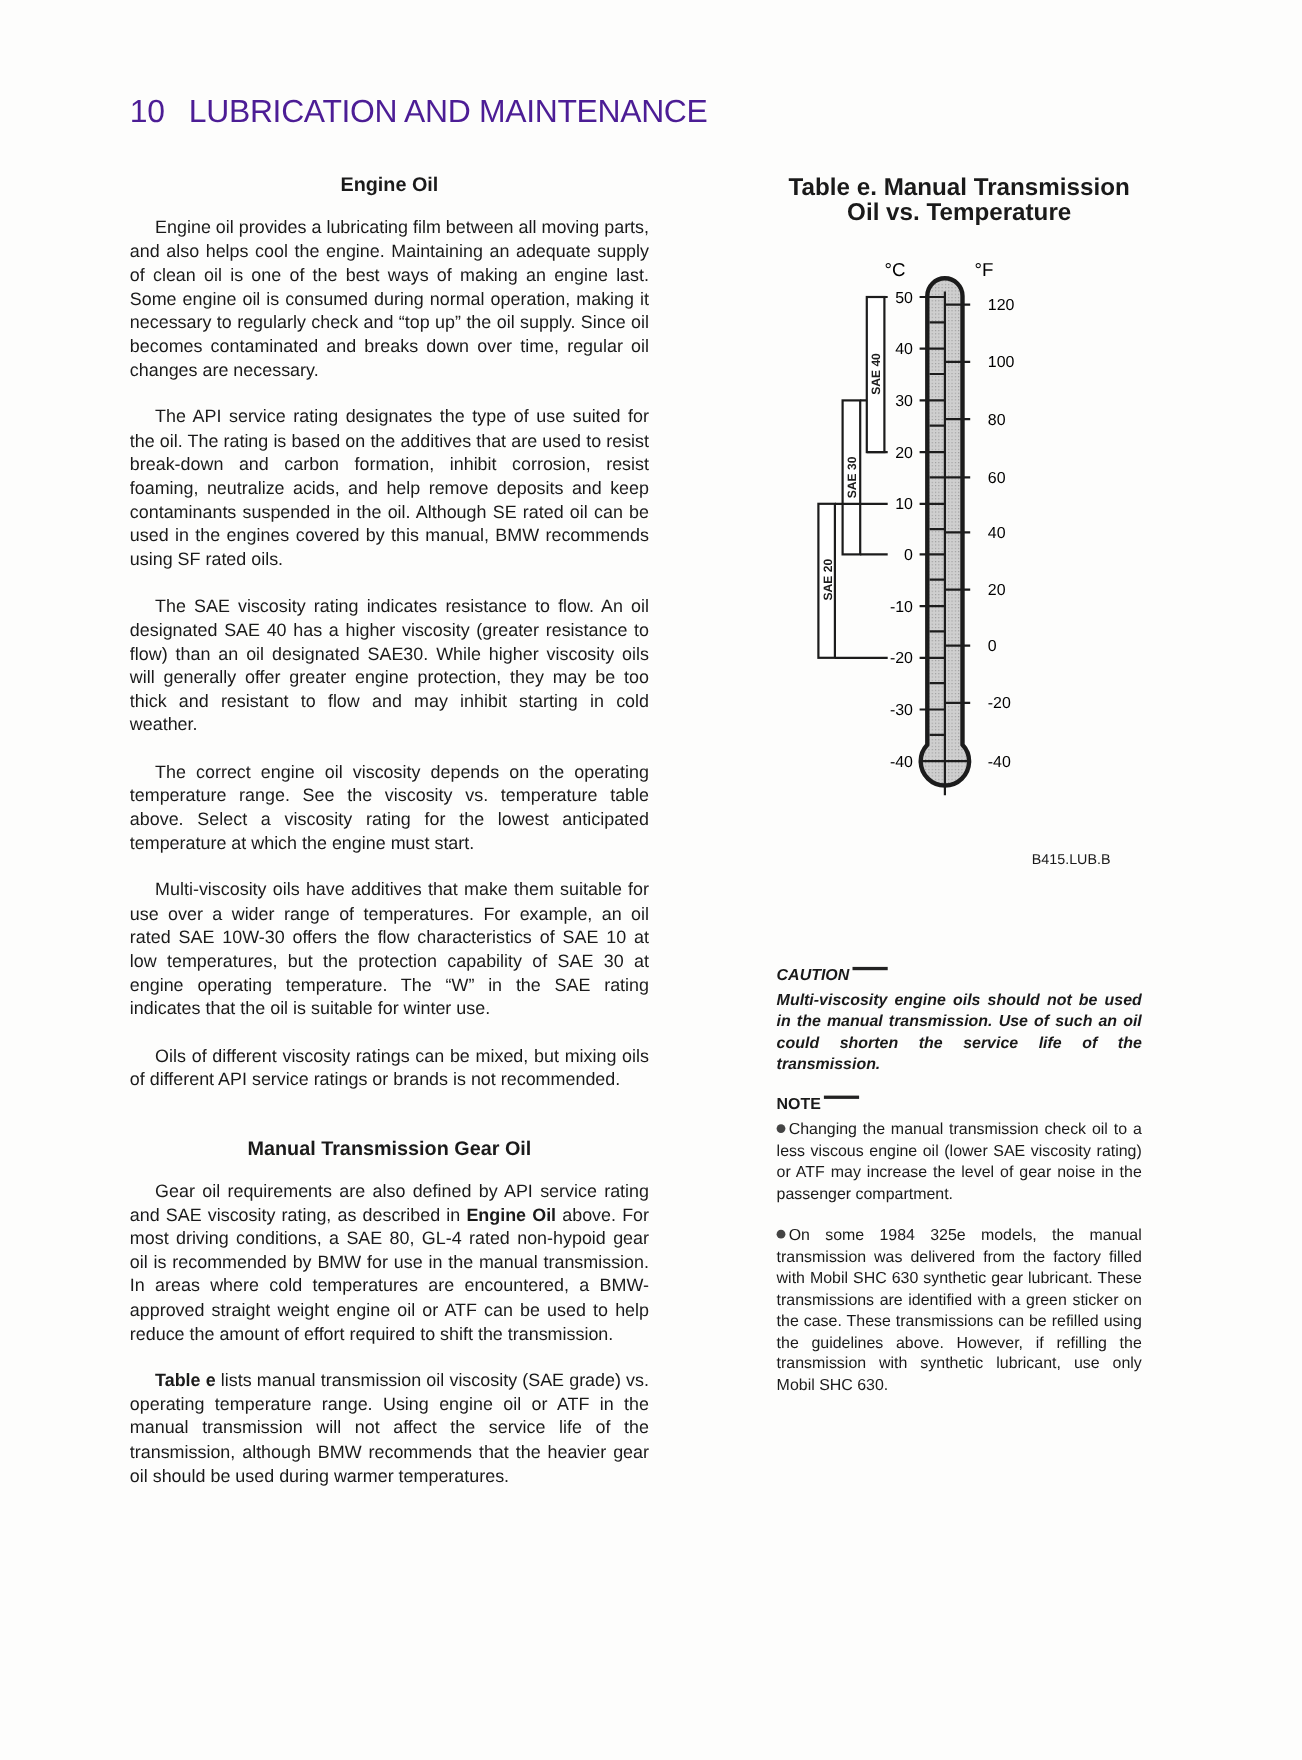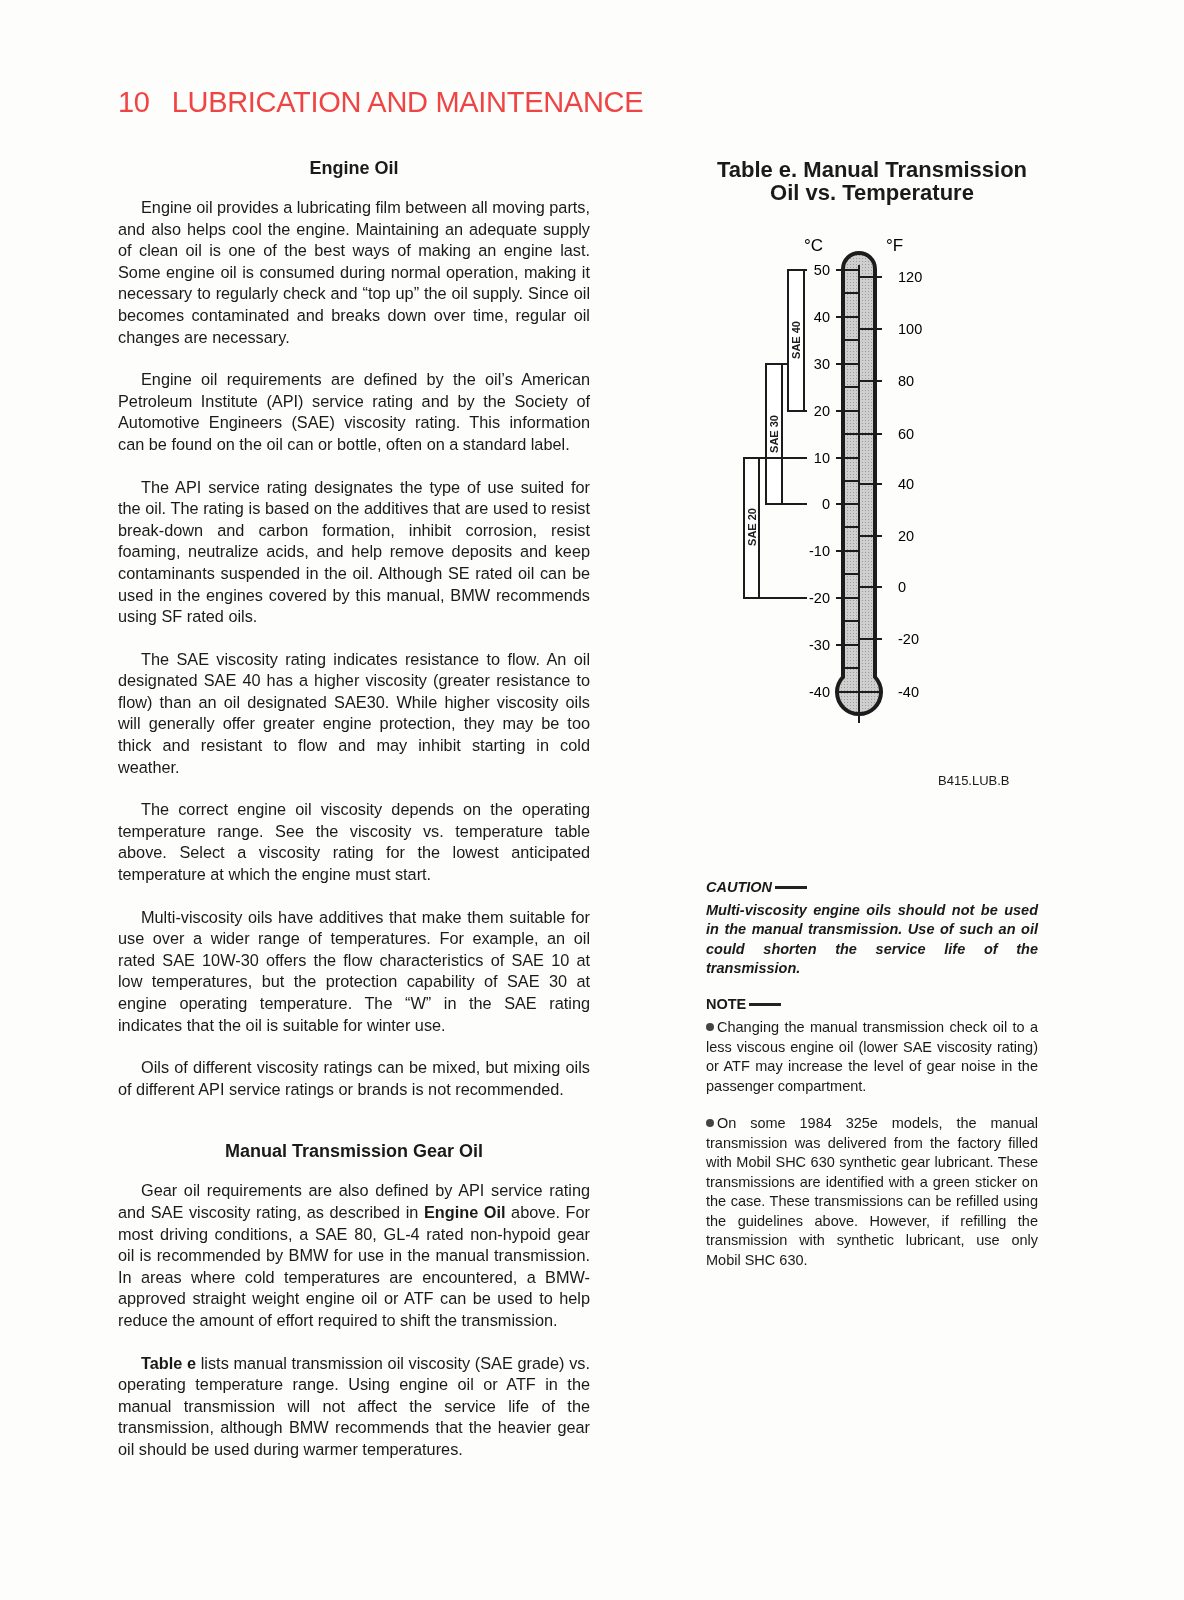--- a/index.html
+++ b/index.html
@@ -3,21 +3,21 @@
 <meta charset="utf-8">
 <style>
   html, body { margin: 0; padding: 0; }
   body {
     width: 1184px; height: 1600px; background: #fdfdfc;
     position: relative; overflow: hidden;
     font-family: "Liberation Sans", sans-serif; color: #1a1a1a;
   }
   .page-header {
     position: absolute; left: 118px; top: 86px;
-    font-size: 29px; letter-spacing: -0.3px; color: #ef4444;
+    font-size: 29px; letter-spacing: -0.3px; color: #4c1d95;
     white-space: nowrap;
   }
   .page-header .num { margin-right: 22px; }
   .left-col {
     position: absolute; left: 118px; top: 158px; width: 472px;
   }
   .section-title {
     font-weight: bold; font-size: 18px; text-align: center;
     margin: 0 0 18px 0; color: #1a1a1a;
   }
@@ -33,21 +33,21 @@
   }
   .table-title {
     font-weight: bold; font-size: 22px; text-align: center;
     line-height: 23px; margin: 0;
   }
   .chart-wrap { position: absolute; left: 706px; top: 225px; width: 340px; height: 540px; }
   .figure-id {
     position: absolute; left: 938px; top: 773px; font-size: 13px; text-align: center;
   }
   .caution-head, .note-head {
-    font-weight: bold; font-size: 14.5px; display: flex; align-items: center;
+    font-weight: bold; font-size: 14.5px; display: flex; align-items: flex-start;
   }
   .caution-head { font-style: italic; }
   .dash { display: inline-block; width: 32px; height: 3px; background: #222; margin-left: 3px; }
   .caution {
     position: absolute; left: 706px; top: 879px; width: 332px;
   }
   .caution-text {
     font-style: italic; font-size: 14.5px; line-height: 19.3px;
     text-align: justify; margin-top: 6px; font-weight: bold;
   }
@@ -66,21 +66,20 @@
 </head>
 <body>
 
 <div class="page-header">
   <span class="num">10</span><span>LUBRICATION AND MAINTENANCE</span>
 </div>
 
 <div class="left-col">
   <h2 class="section-title">Engine Oil</h2>
   <p class="para">Engine oil provides a lubricating film between all moving parts, and also helps cool the engine. Maintaining an adequate supply of clean oil is one of the best ways of making an engine last. Some engine oil is consumed during normal operation, making it necessary to regularly check and “top up” the oil supply. Since oil becomes contaminated and breaks down over time, regular oil changes are necessary.</p>
-  <p class="para">Engine oil requirements are defined by the oil’s American Petroleum Institute (API) service rating and by the Society of Automotive Engineers (SAE) viscosity rating. This information can be found on the oil can or bottle, often on a standard label.</p>
   <p class="para">The API service rating designates the type of use suited for the oil. The rating is based on the additives that are used to resist break-down and carbon formation, inhibit corrosion, resist foaming, neutralize acids, and help remove deposits and keep contaminants suspended in the oil. Although SE rated oil can be used in the engines covered by this manual, BMW recommends using SF rated oils.</p>
   <p class="para">The SAE viscosity rating indicates resistance to flow. An oil designated SAE 40 has a higher viscosity (greater resistance to flow) than an oil designated SAE30. While higher viscosity oils will generally offer greater engine protection, they may be too thick and resistant to flow and may inhibit starting in cold weather.</p>
   <p class="para">The correct engine oil viscosity depends on the operating temperature range. See the viscosity vs. temperature table above. Select a viscosity rating for the lowest anticipated temperature at which the engine must start.</p>
   <p class="para">Multi-viscosity oils have additives that make them suitable for use over a wider range of temperatures. For example, an oil rated SAE 10W-30 offers the flow characteristics of SAE 10 at low temperatures, but the protection capability of SAE 30 at engine operating temperature. The “W” in the SAE rating indicates that the oil is suitable for winter use.</p>
   <p class="para">Oils of different viscosity ratings can be mixed, but mixing oils of different API service ratings or brands is not recommended.</p>
   <div class="section-gap"></div>
   <h2 class="section-title">Manual Transmission Gear Oil</h2>
   <p class="para"><span>Gear oil requirements are also defined by API service rating and SAE viscosity rating, as described in </span><b>Engine Oil</b><span> above. For most driving conditions, a SAE 80, GL-4 rated non-hypoid gear oil is recommended by BMW for use in the manual transmission. In areas where cold temperatures are encountered, a BMW-approved straight weight engine oil or ATF can be used to help reduce the amount of effort required to shift the transmission.</span></p>
   <p class="para"><b>Table e</b><span> lists manual transmission oil viscosity (SAE grade) vs. operating temperature range. Using engine oil or ATF in the manual transmission will not affect the service life of the transmission, although BMW recommends that the heavier gear oil should be used during warmer temperatures.</span></p>
 </div>

